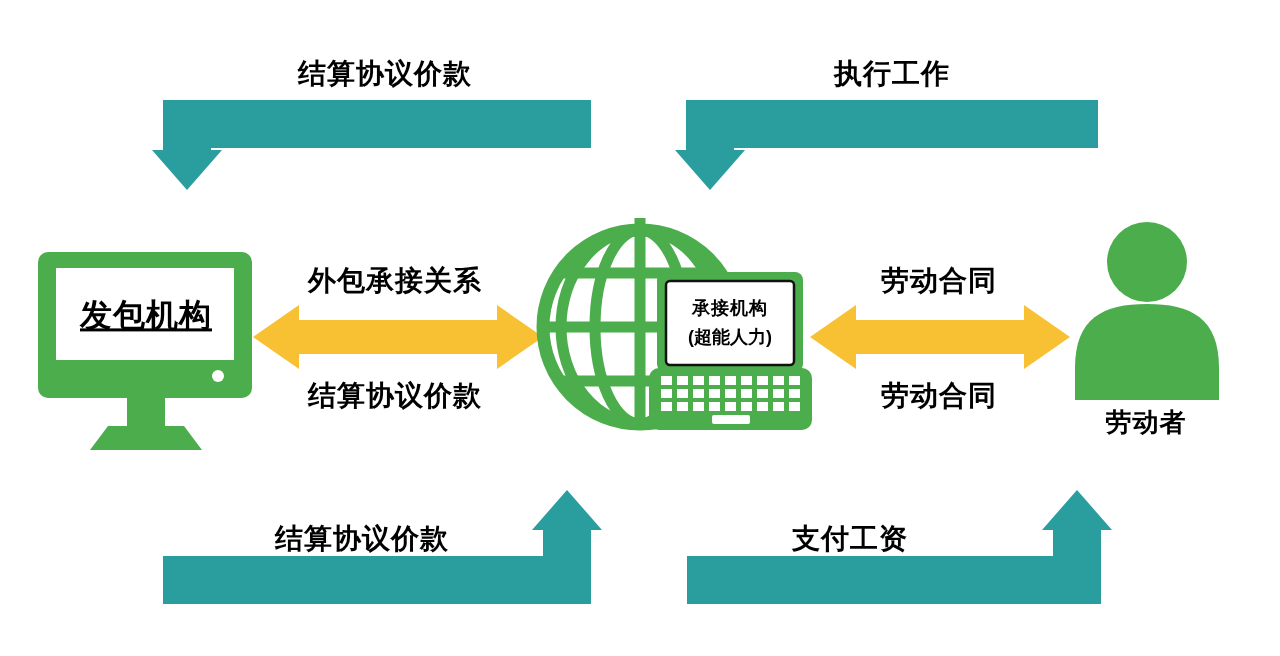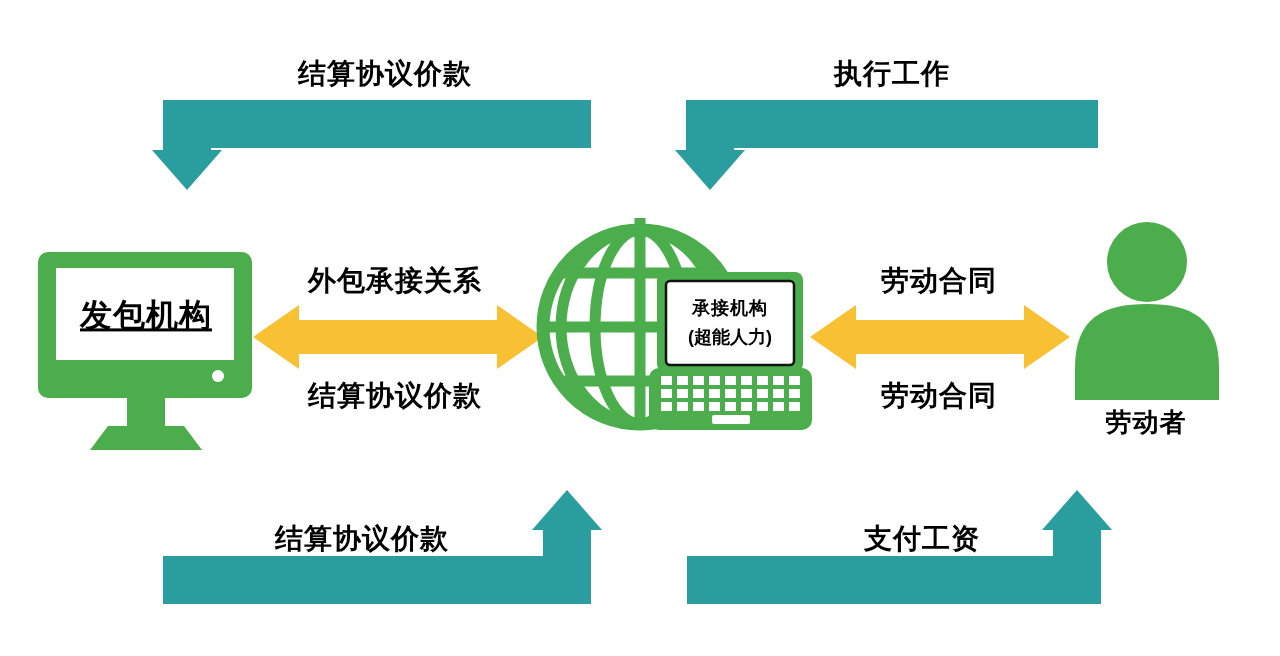--- a/index.html
+++ b/index.html
@@ -119,20 +119,20 @@
     </g>
   </svg>
 
   <div class="label flow" style="left:385px;top:74px">结算协议价款</div>
   <div class="label flow" style="left:892px;top:74px">执行工作</div>
   <div class="label flow" style="left:395px;top:281px">外包承接关系</div>
   <div class="label flow" style="left:395px;top:396px">结算协议价款</div>
   <div class="label flow" style="left:939px;top:281px">劳动合同</div>
   <div class="label flow" style="left:939px;top:396px">劳动合同</div>
   <div class="label flow" style="left:362px;top:539px">结算协议价款</div>
-  <div class="label flow" style="left:922px;top:539px">支付工资</div>
+  <div class="label flow" style="left:850px;top:539px">支付工资</div>
 
   <div class="label label-monitor" style="left:146px;top:316px">发包机构</div>
   <div class="label label-center1" style="left:730px;top:309px">承接机构</div>
   <div class="label label-center2" style="left:730px;top:338px">(超能人力)</div>
   <div class="label label-person" style="left:1146px;top:422px">劳动者</div>
 
 </div>
 
 </body></html>

